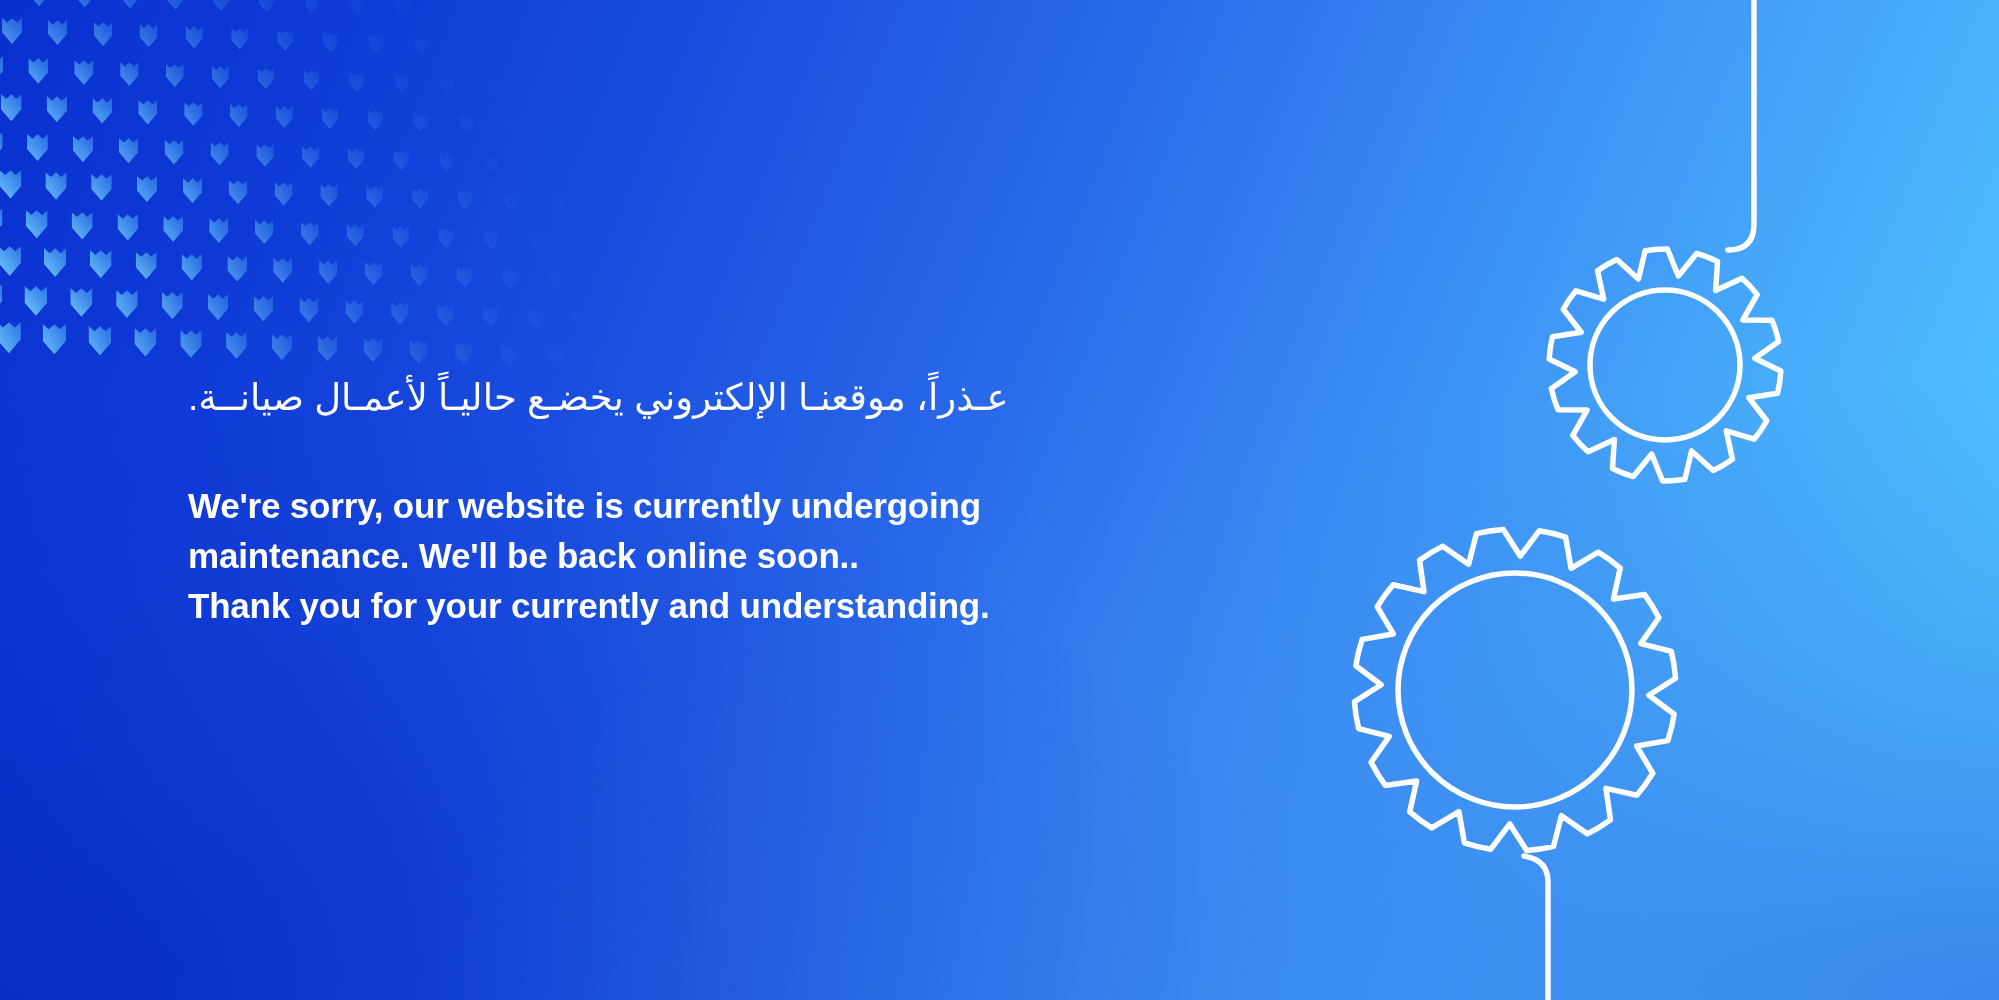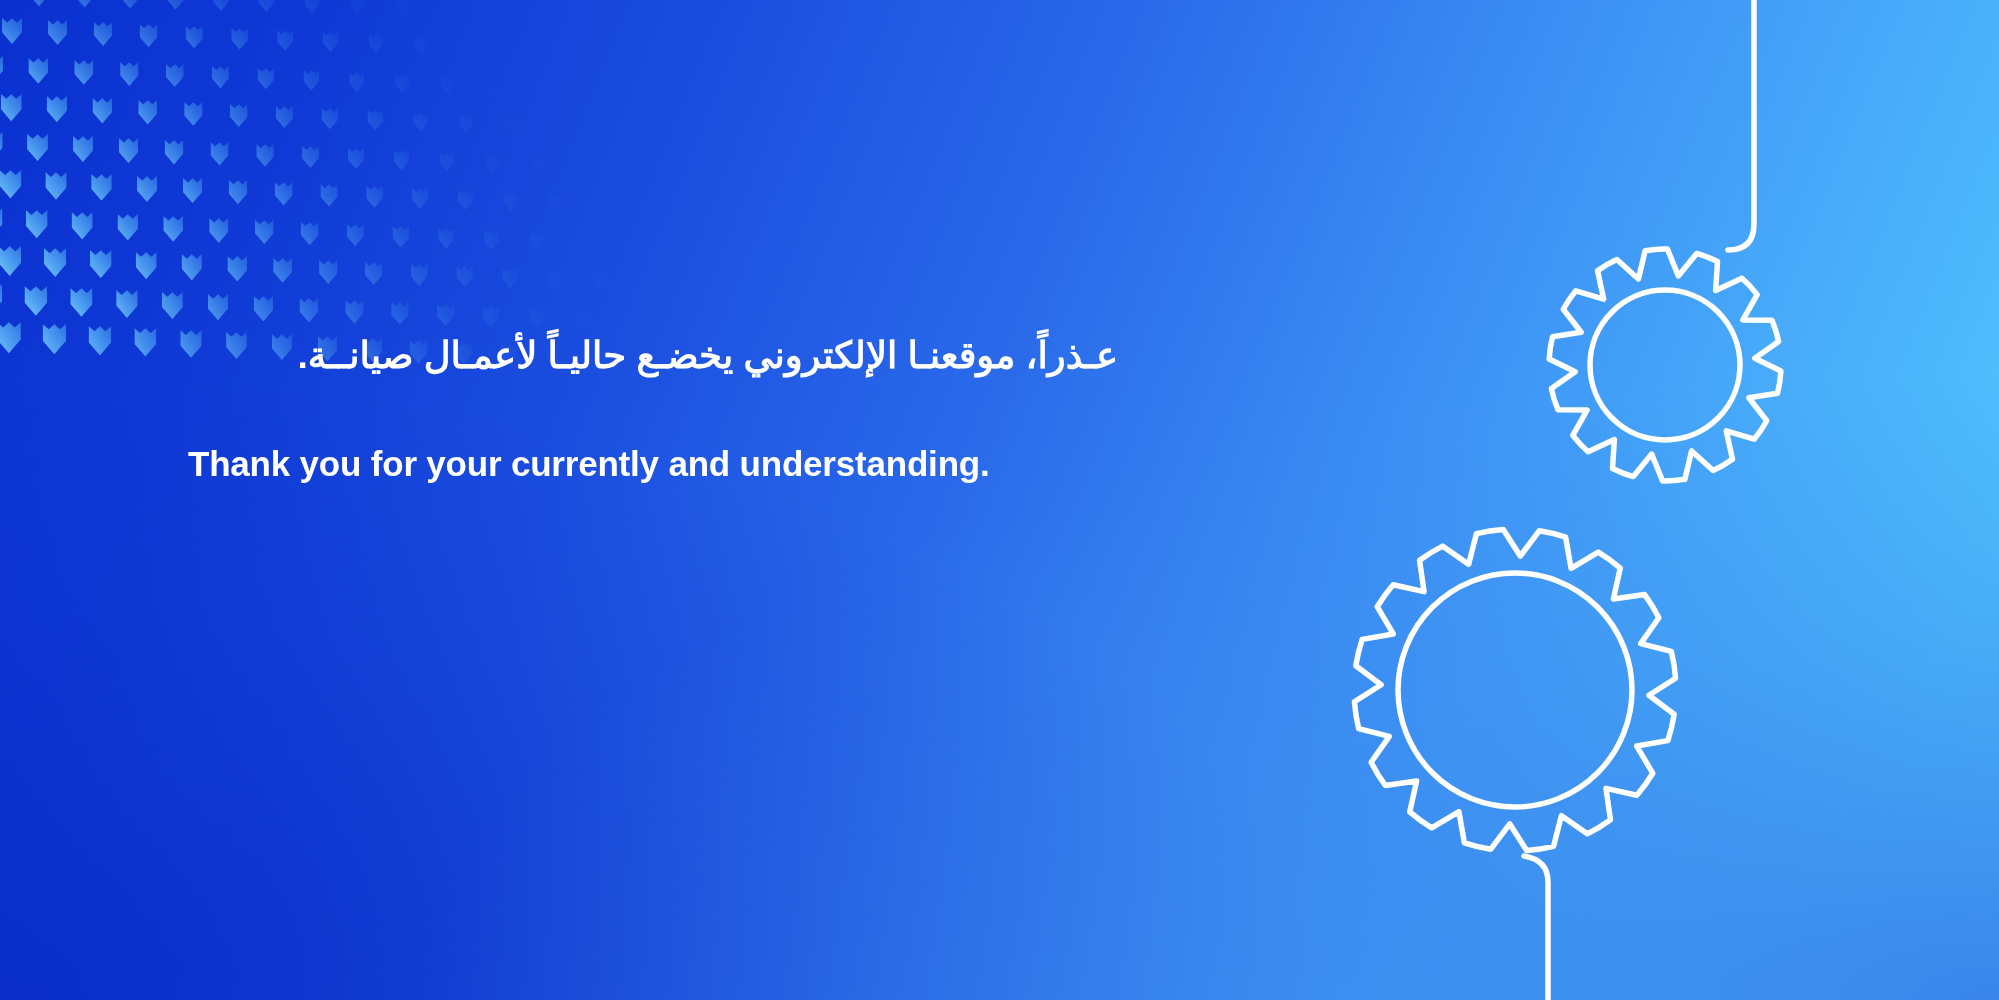--- a/index.html
+++ b/index.html
@@ -55,28 +55,29 @@
   
   #copy {
     position:absolute;
     left:188px;
     top:330px;
     width:1010px;
   }
 
   .ar-block {
     direction:rtl;
-    text-align:right;
+    text-align:left;
     color:#ffffff;
     font-size:37px;
     line-height:1.42;
-    font-weight:700;
+    font-weight:400;
     letter-spacing:0px;
     width:930px;
     white-space:nowrap;
+    margin-top:42px;
   }
   .ar-line { display:block; }
 
   .en-block {
     margin-top:56px;
     color:#ffffff;
     font-size:35px;
     line-height:1.44;
     font-weight:700;
     letter-spacing:-0.2px;
@@ -243,20 +244,22 @@
       </g>
   </svg>
 
   <div id="copy">
 
     <div class="ar-block" dir="rtl" lang="ar">
       <span class="ar-line">عـذراً، موقعنـا الإلكتروني يخضـع حاليـاً لأعمـال صيانــة.</span>
     </div>
 
     <div class="en-block" lang="en">
+      <span class="en-line">We're sorry, our website is currently undergoing</span>
+      <span class="en-line">maintenance. We'll be back online soon..</span>
       <span class="en-line">Thank you for your currently and understanding.</span>
     </div>
 
   </div>
 
   <svg id="gears" viewBox="0 0 1999 1000" xmlns="http://www.w3.org/2000/svg" aria-hidden="true">
     <g fill="none" stroke="#ffffff" stroke-width="5.5" stroke-linecap="round" stroke-linejoin="round">
       <path id="line-top" d="M1754 0 L1754 224 Q1754 250 1728 250"></path>
       <path id="line-bottom" d="M1548 1000 L1548 882 Q1548 860 1524 856"></path>
       <path id="gear-small-teeth" d="M1772.00 320.20 A116.00 116.00 0 0 1 1778.61 341.56 L1754.74 358.20 A90.00 90.00 0 0 1 1754.74 358.20 L1780.84 371.06 A116.00 116.00 0 0 1 1777.53 393.17 L1748.80 397.81 A90.00 90.00 0 0 1 1748.80 397.81 L1766.74 420.73 A116.00 116.00 0 0 1 1754.16 439.20 L1726.27 430.93 A90.00 90.00 0 0 1 1726.27 430.93 L1732.48 459.35 A116.00 116.00 0 0 1 1713.14 470.54 L1691.60 450.98 A90.00 90.00 0 0 1 1691.60 450.98 L1684.86 479.29 A116.00 116.00 0 0 1 1662.58 480.97 L1651.66 454.01 A90.00 90.00 0 0 1 1651.66 454.01 L1633.31 476.59 A116.00 116.00 0 0 1 1612.50 468.44 L1614.36 439.40 A90.00 90.00 0 0 1 1614.36 439.40 L1588.03 451.79 A116.00 116.00 0 0 1 1572.82 435.41 L1587.09 410.06 A90.00 90.00 0 0 1 1587.09 410.06 L1558.00 409.80 A116.00 116.00 0 0 1 1551.39 388.44 L1575.26 371.80 A90.00 90.00 0 0 1 1575.26 371.80 L1549.16 358.94 A116.00 116.00 0 0 1 1552.47 336.83 L1581.20 332.19 A90.00 90.00 0 0 1 1581.20 332.19 L1563.26 309.27 A116.00 116.00 0 0 1 1575.84 290.80 L1603.73 299.07 A90.00 90.00 0 0 1 1603.73 299.07 L1597.52 270.65 A116.00 116.00 0 0 1 1616.86 259.46 L1638.40 279.02 A90.00 90.00 0 0 1 1638.40 279.02 L1645.14 250.71 A116.00 116.00 0 0 1 1667.42 249.03 L1678.34 275.99 A90.00 90.00 0 0 1 1678.34 275.99 L1696.69 253.41 A116.00 116.00 0 0 1 1717.50 261.56 L1715.64 290.60 A90.00 90.00 0 0 1 1715.64 290.60 L1741.97 278.21 A116.00 116.00 0 0 1 1757.18 294.59 L1742.91 319.94 A90.00 90.00 0 0 1 1742.91 319.94 L1772.00 320.20 Z"></path>

